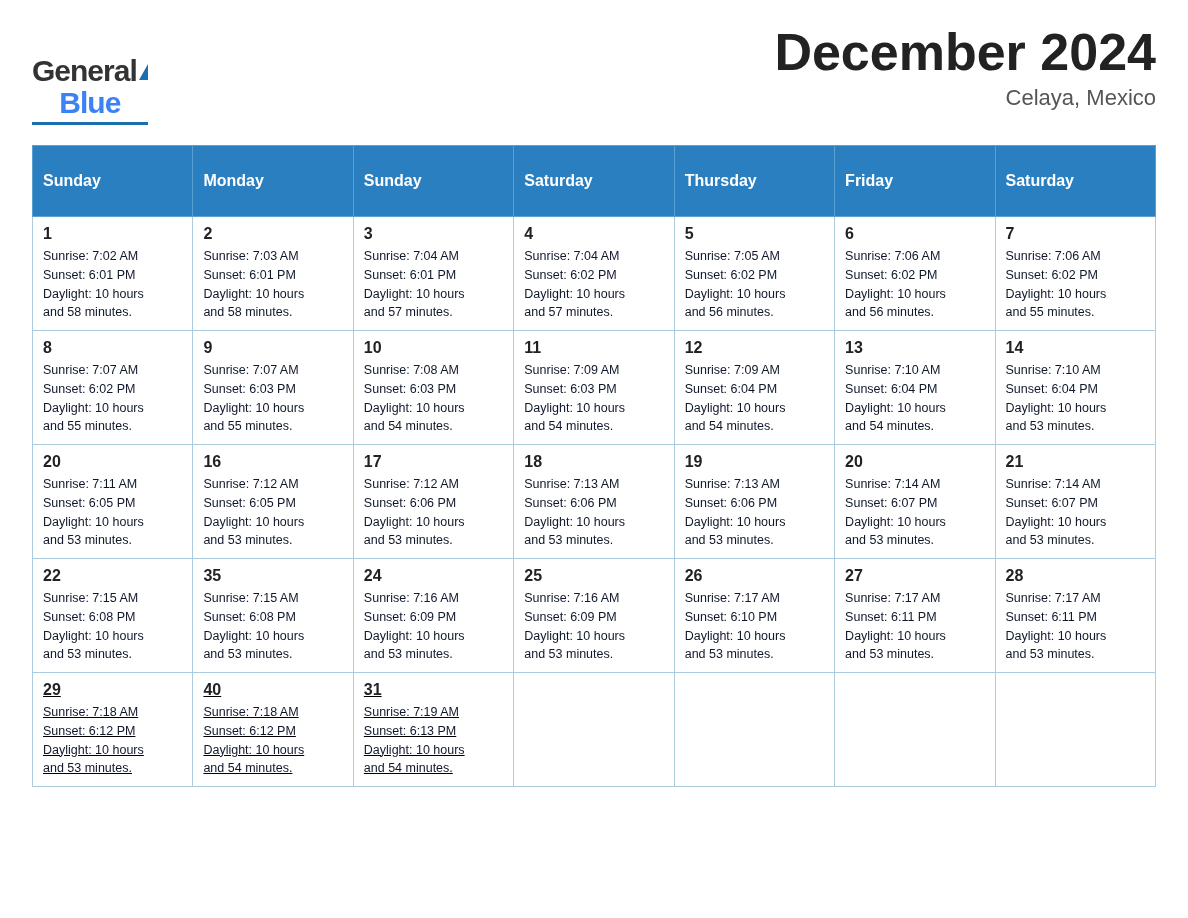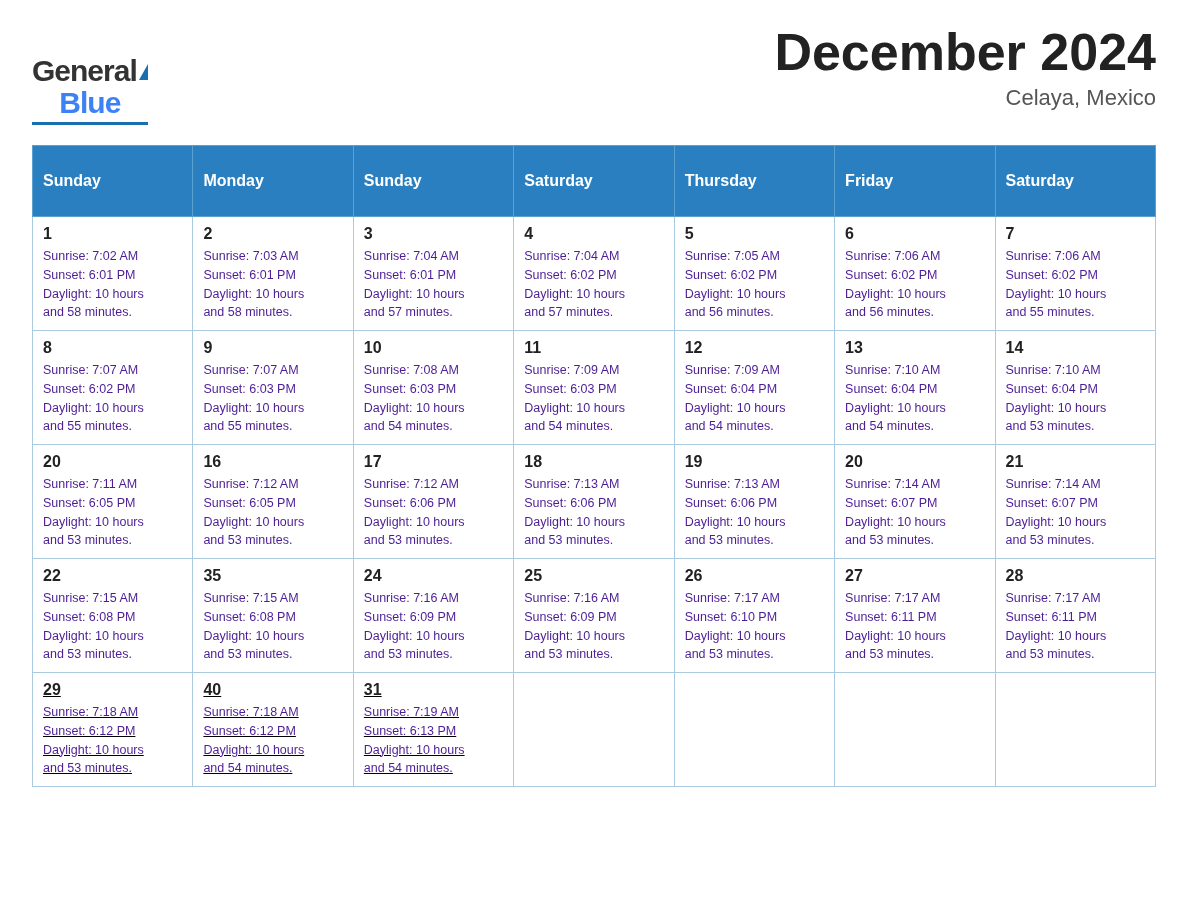--- a/index.html
+++ b/index.html
@@ -58,21 +58,21 @@
       min-height: 110px;
     }
     .day-number {
       font-size: 16px;
       font-weight: bold;
       color: #222;
       margin-bottom: 4px;
     }
     .day-info {
       font-size: 12.5px;
-      color: #4c1d95;
+      color: #0f172a;
       line-height: 1.5;
     }
     .empty-cell {
       background: #fff;
     }
     tr:last-child td {
       min-height: 80px;
       text-decoration: underline;
     }
   </style>

